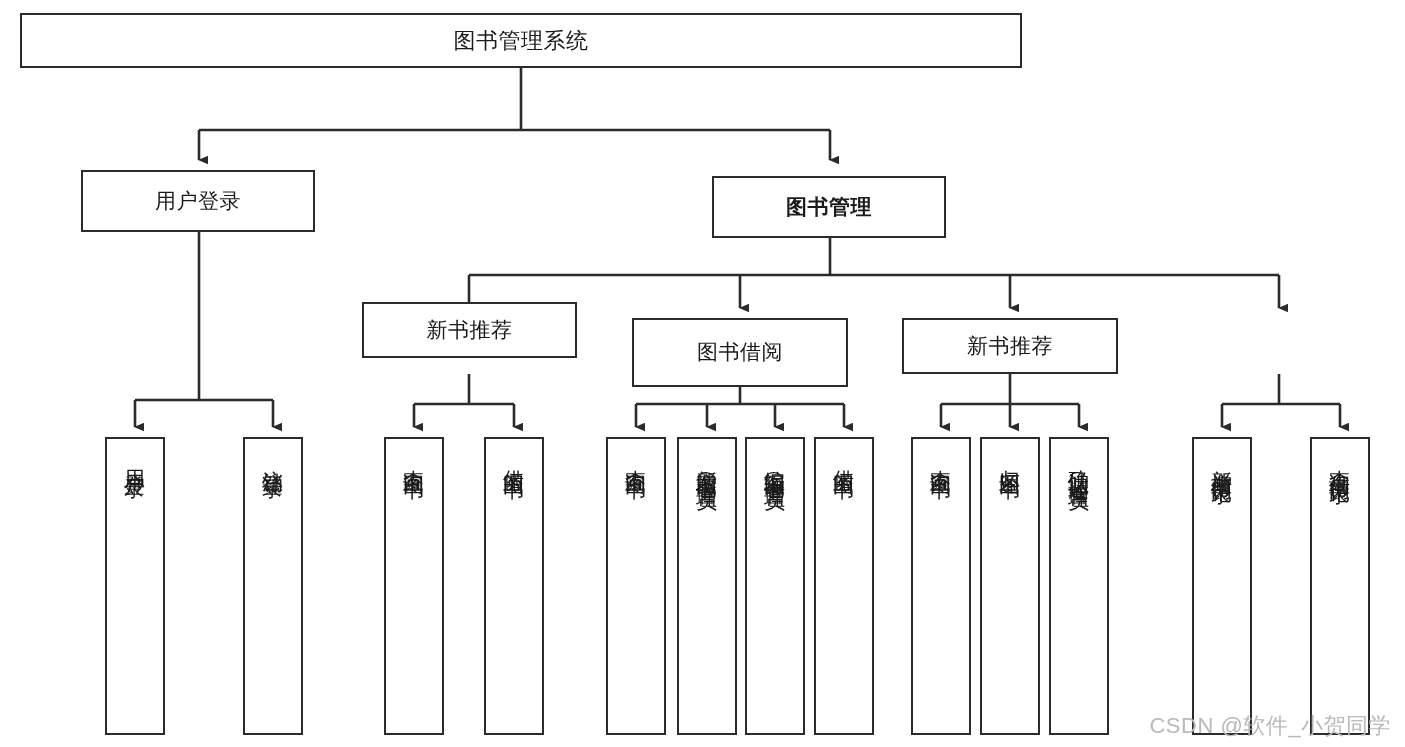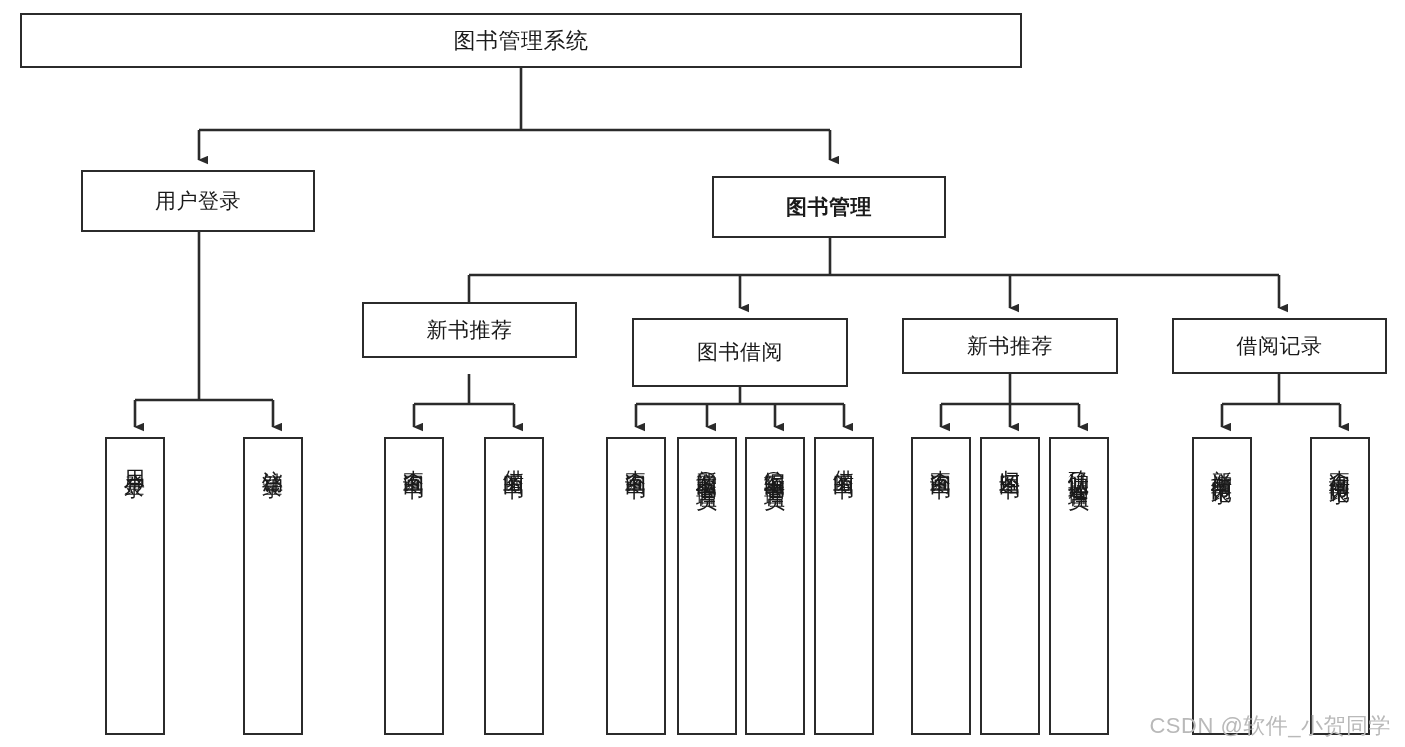--- a/index.html
+++ b/index.html
@@ -139,23 +139,20 @@
 
   <div class="node horizontal" style="left:362px; top:302px; width:215px; height:56px;">
     <span class="node-label">新书推荐</span>
   </div>
   <div class="node horizontal" style="left:632px; top:318px; width:216px; height:69px;">
     <span class="node-label">图书借阅</span>
   </div>
   <div class="node horizontal" style="left:902px; top:318px; width:216px; height:56px;">
     <span class="node-label">新书推荐</span>
   </div>
-  <div class="node horizontal" style="left:1172px; top:318px; width:215px; height:56px;">
-    <span class="node-label">借阅记录</span>
-  </div>
 
   <div class="node vertical" style="left:105px; top:437px; width:60px; height:298px;">
     <span class="node-label">用户登录</span>
   </div>
   <div class="node vertical" style="left:243px; top:437px; width:60px; height:298px;">
     <span class="node-label">注销登录</span>
   </div>
 
   <div class="node vertical" style="left:384px; top:437px; width:60px; height:298px;">
     <span class="node-label">查询图书</span>

